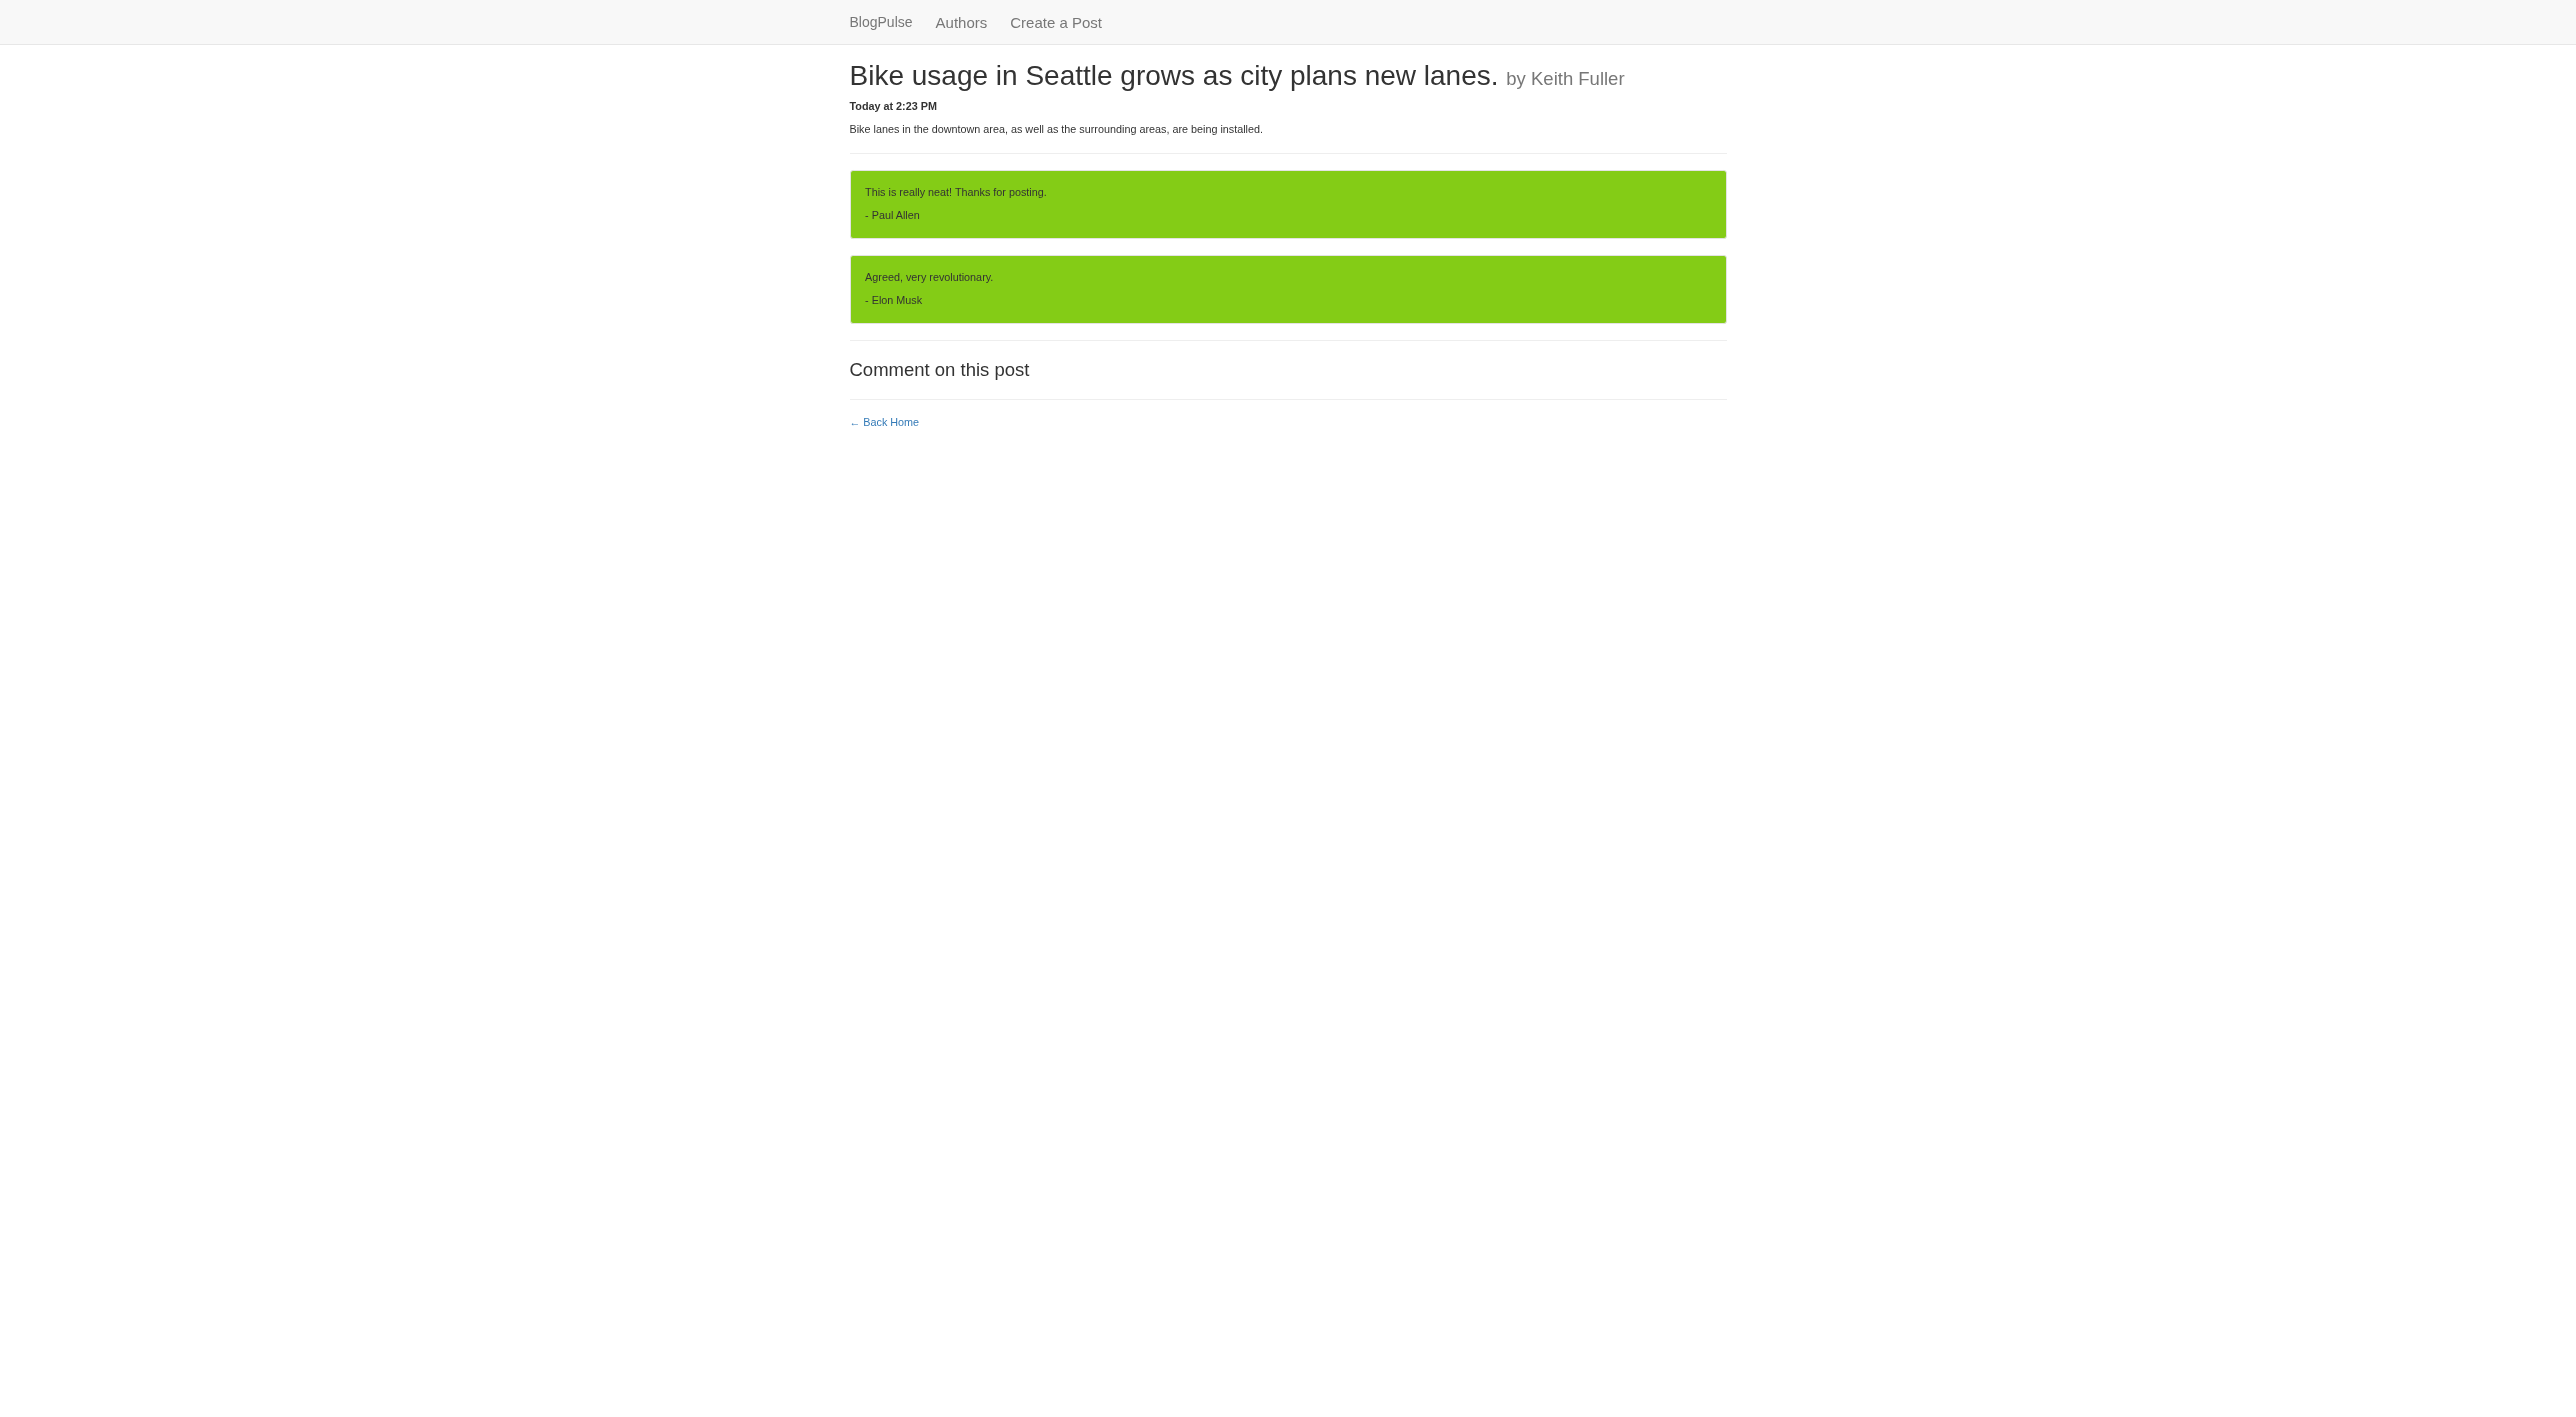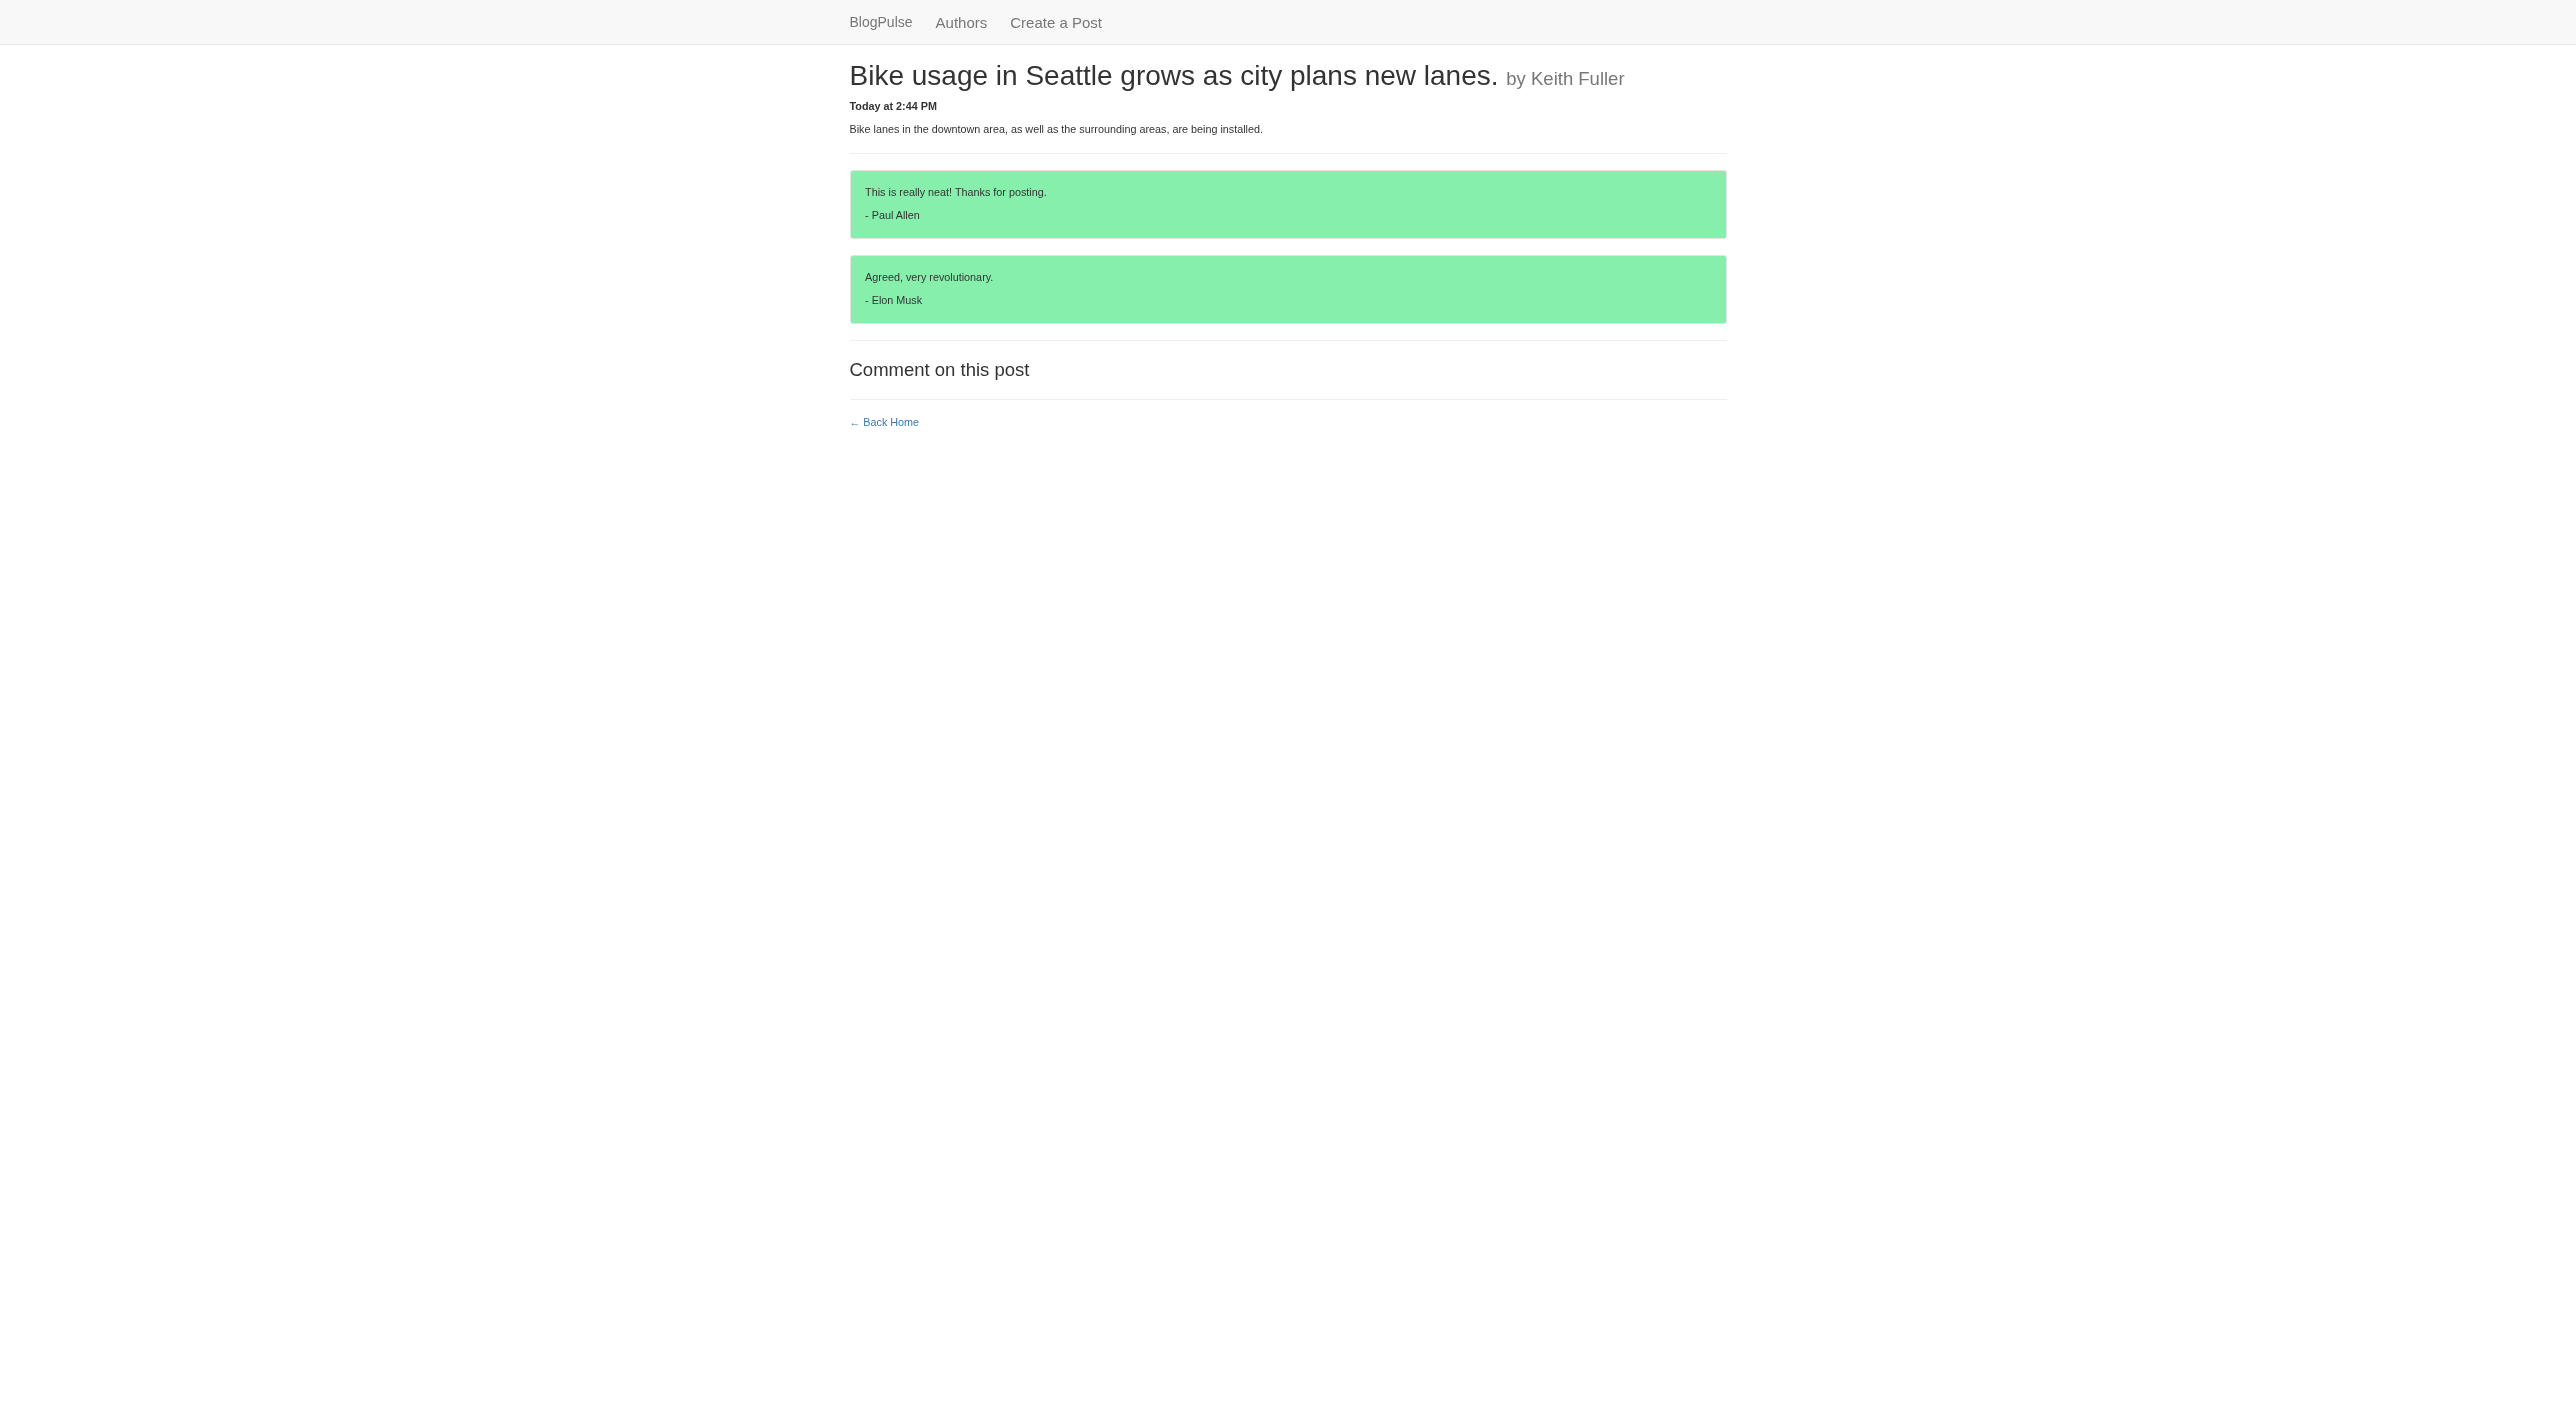--- a/index.html
+++ b/index.html
@@ -77,21 +77,21 @@
     hr {
       margin-top: 15.4px;
       margin-bottom: 15.4px;
       border: 0;
       border-top: 0.8px solid #eee;
     }
     .well {
       min-height: 15.4px;
       padding: 14.6px;
       margin-bottom: 15.4px;
-      background-color: #86efac;
+      background-color: #84cc16;
       border: 0.8px solid #e3e3e3;
       border-radius: 3.1px;
     }
     .well p {
       margin-bottom: 7.7px;
     }
     .well p:last-child {
       margin-bottom: 0;
     }
     .well strong {
@@ -155,21 +155,21 @@
     <a href="#" class="nav-link">Authors</a>
     <a href="#" class="nav-link">Create a Post</a>
   </div>
 </nav>
 
 <div class="container">
   <h1>
     <span>Bike usage in Seattle grows as city plans new lanes.</span>
     <small><span>by </span><span>Keith Fuller</span></small>
   </h1>
-  <p class="timestamp">Today at 2:44 PM</p>
+  <p class="timestamp">Today at 2:23 PM</p>
   <p class="post-body">Bike lanes in the downtown area, as well as the surrounding areas, are being installed.</p>
   <hr>
 
 
   <div class="well">
     <p>This is really neat! Thanks for posting.</p>
     <p><strong><span>- </span><span>Paul Allen</span></strong></p>
   </div>
 
   <div class="well">

